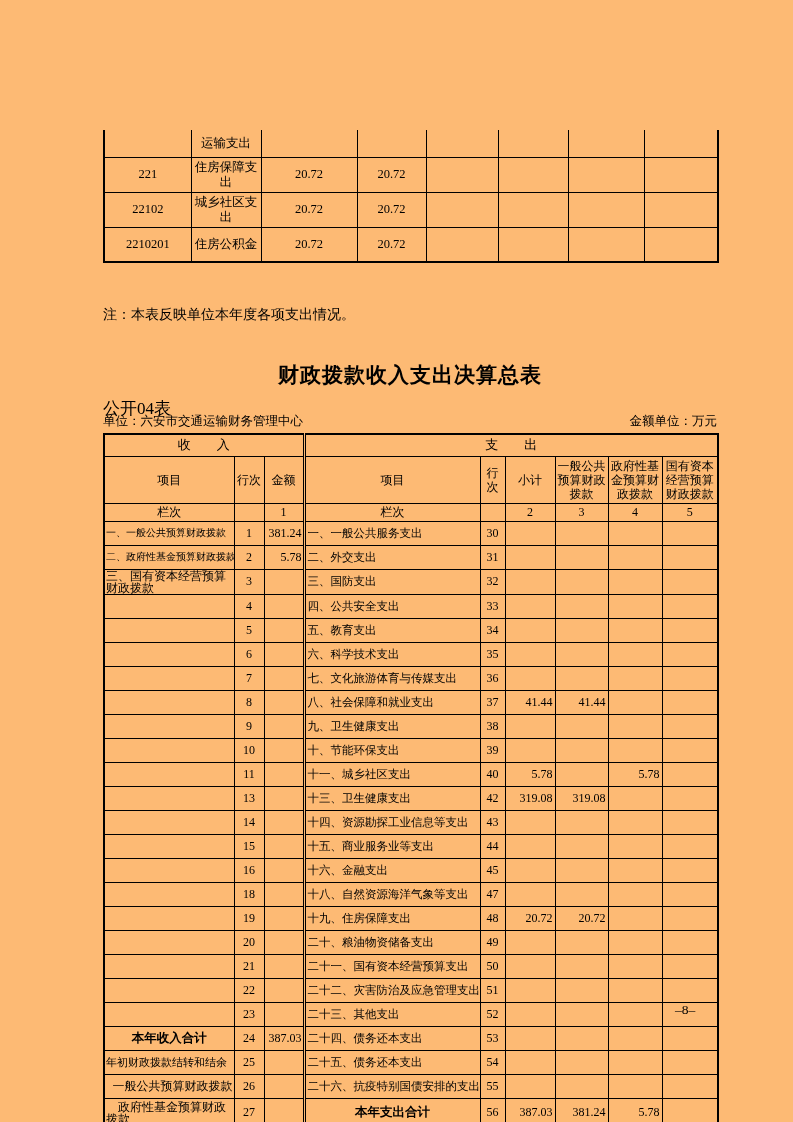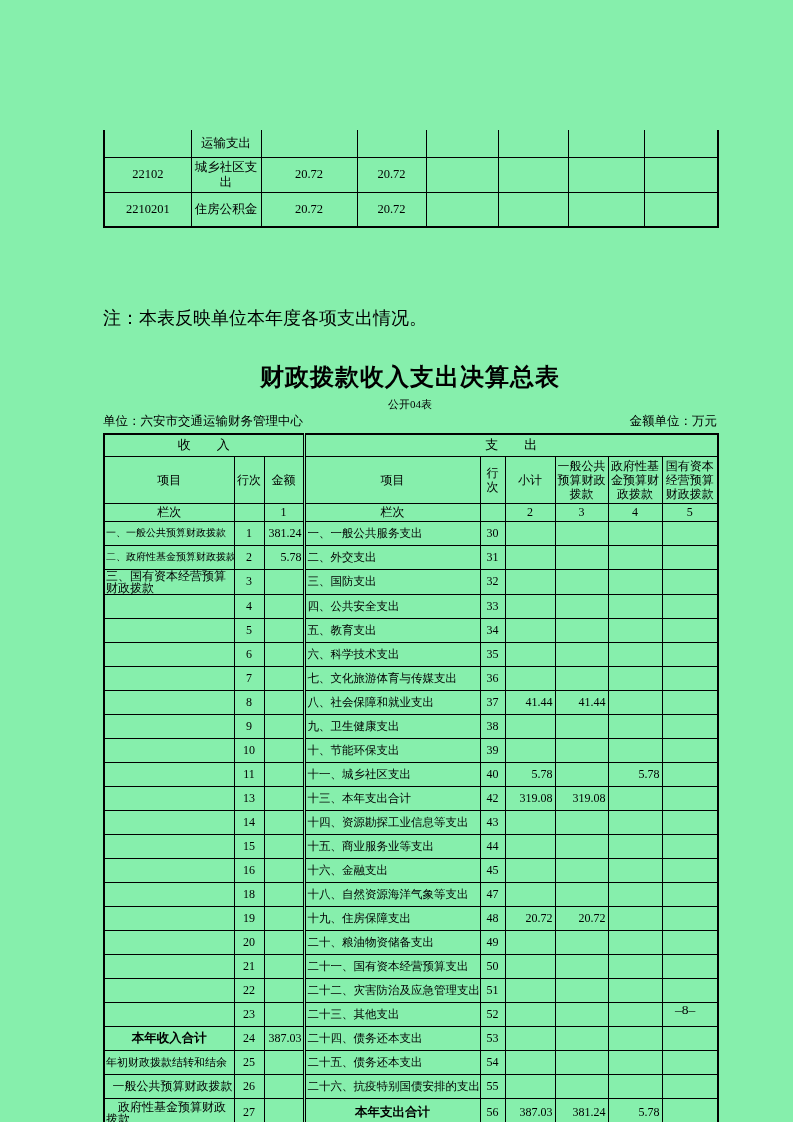--- a/index.html
+++ b/index.html
@@ -2,21 +2,21 @@
 <html><head>
 <meta charset="utf-8">
 <style>
   * { margin: 0; padding: 0; box-sizing: border-box; }
   html { background: #888; }
   body { width: 793px; margin: 0 auto; background: #fff; }
   .sheet {
     position: relative;
     width: 793px;
     height: 1122px;
-    background: #86efac;
+    background: #fdba74;
     font-family: "Liberation Serif", "DejaVu Serif", serif;
     color: #000;
     overflow: hidden;
   }
 
   table { border-collapse: collapse; table-layout: fixed; }
   td { border: 1px solid #000; overflow: hidden; vertical-align: middle; }
 
   
   .top-table {
@@ -25,33 +25,33 @@
     border: 2px solid #000; border-top: 0;
   }
   .top-table td { text-align: center; padding: 1px 2px; }
   .top-table tr { height: 35px; }
   .top-table tr.partial { height: 27px; }
   .top-table tr.partial td { border-top: 0; }
   .top-table tr.r1 { height: 40px; }
 
   .note {
     position: absolute; left: 103px; top: 306px;
-    font-size: 18px;
+    font-size: 14px;
   }
 
   
   .title {
     position: absolute; left: 103px; top: 361px; width: 614px;
-    text-align: center; font-size: 24px; font-weight: bold;
+    text-align: center; font-size: 21px; font-weight: bold;
     font-family: "Liberation Sans", "DejaVu Sans", sans-serif;
     letter-spacing: 1px;
   }
   .sheet-label {
     position: absolute; left: 103px; top: 397px; width: 614px;
-    text-align: center; font-size: 11px;
+    text-align: left; font-size: 17px;
   }
   .unit-row {
     position: absolute; left: 103px; top: 413px; width: 614px;
     display: flex; justify-content: space-between; font-size: 12.5px;
   }
 
   
   .main-table {
     position: absolute; left: 103px; top: 433px; width: 614px;
     font-size: 12px; border: 2px solid #000;
@@ -103,20 +103,30 @@
         <col style="width:70px">
         <col style="width:76px">
         <col style="width:74px">
     </colgroup>
     <tbody>
         <tr class="partial">
           <td></td>
           <td>运输支出</td>
           <td></td>
           <td></td>
+          <td></td>
+          <td></td>
+          <td></td>
+          <td></td>
+        </tr>
+        <tr class="">
+          <td>221</td>
+          <td>住房保障支出</td>
+          <td>20.72</td>
+          <td>20.72</td>
           <td></td>
           <td></td>
           <td></td>
           <td></td>
         </tr>
         <tr class="">
           <td>22102</td>
           <td>城乡社区支出</td>
           <td>20.72</td>
           <td>20.72</td>
@@ -304,21 +314,21 @@
           <td class="c-line">40</td>
           <td class="c-num">5.78</td>
           <td class="c-num"></td>
           <td class="c-num">5.78</td>
           <td class="c-num"></td>
         </tr>
         <tr class="data ">
           <td class="c-inc"></td>
           <td class="c-line">13</td>
           <td class="c-amt"></td>
-          <td class="c-exp dbl">十三、本年支出合计</td>
+          <td class="c-exp dbl">十三、卫生健康支出</td>
           <td class="c-line">42</td>
           <td class="c-num">319.08</td>
           <td class="c-num">319.08</td>
           <td class="c-num"></td>
           <td class="c-num"></td>
         </tr>
         <tr class="data ">
           <td class="c-inc"></td>
           <td class="c-line">14</td>
           <td class="c-amt"></td>

